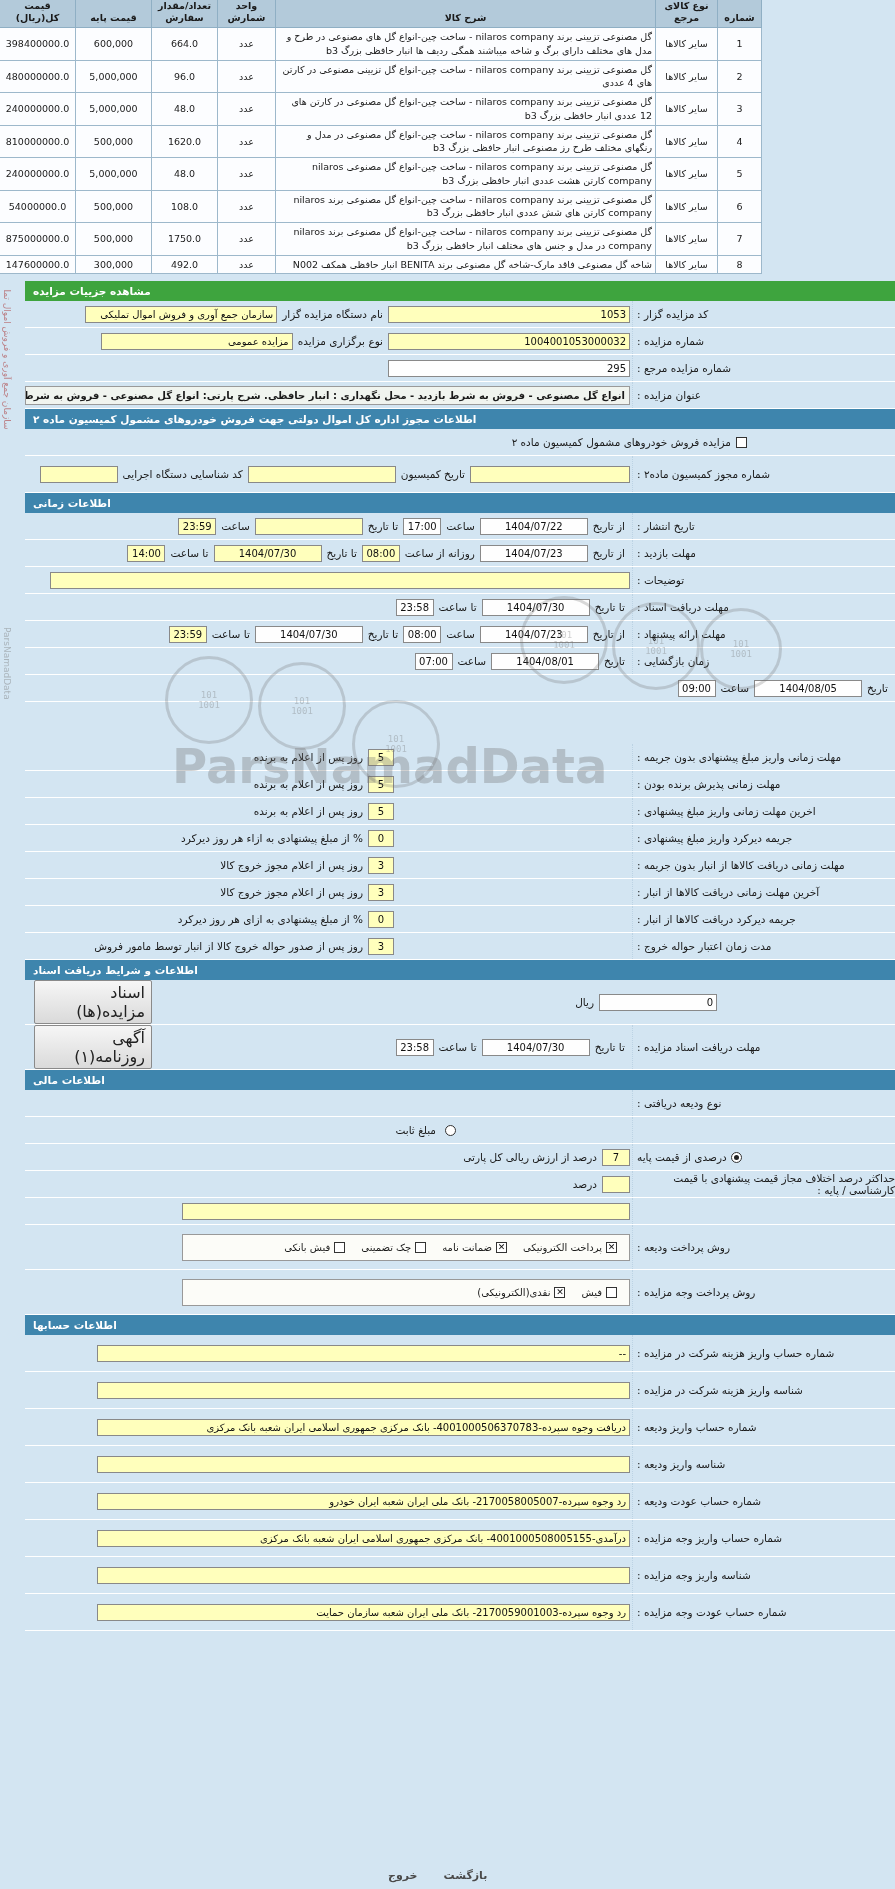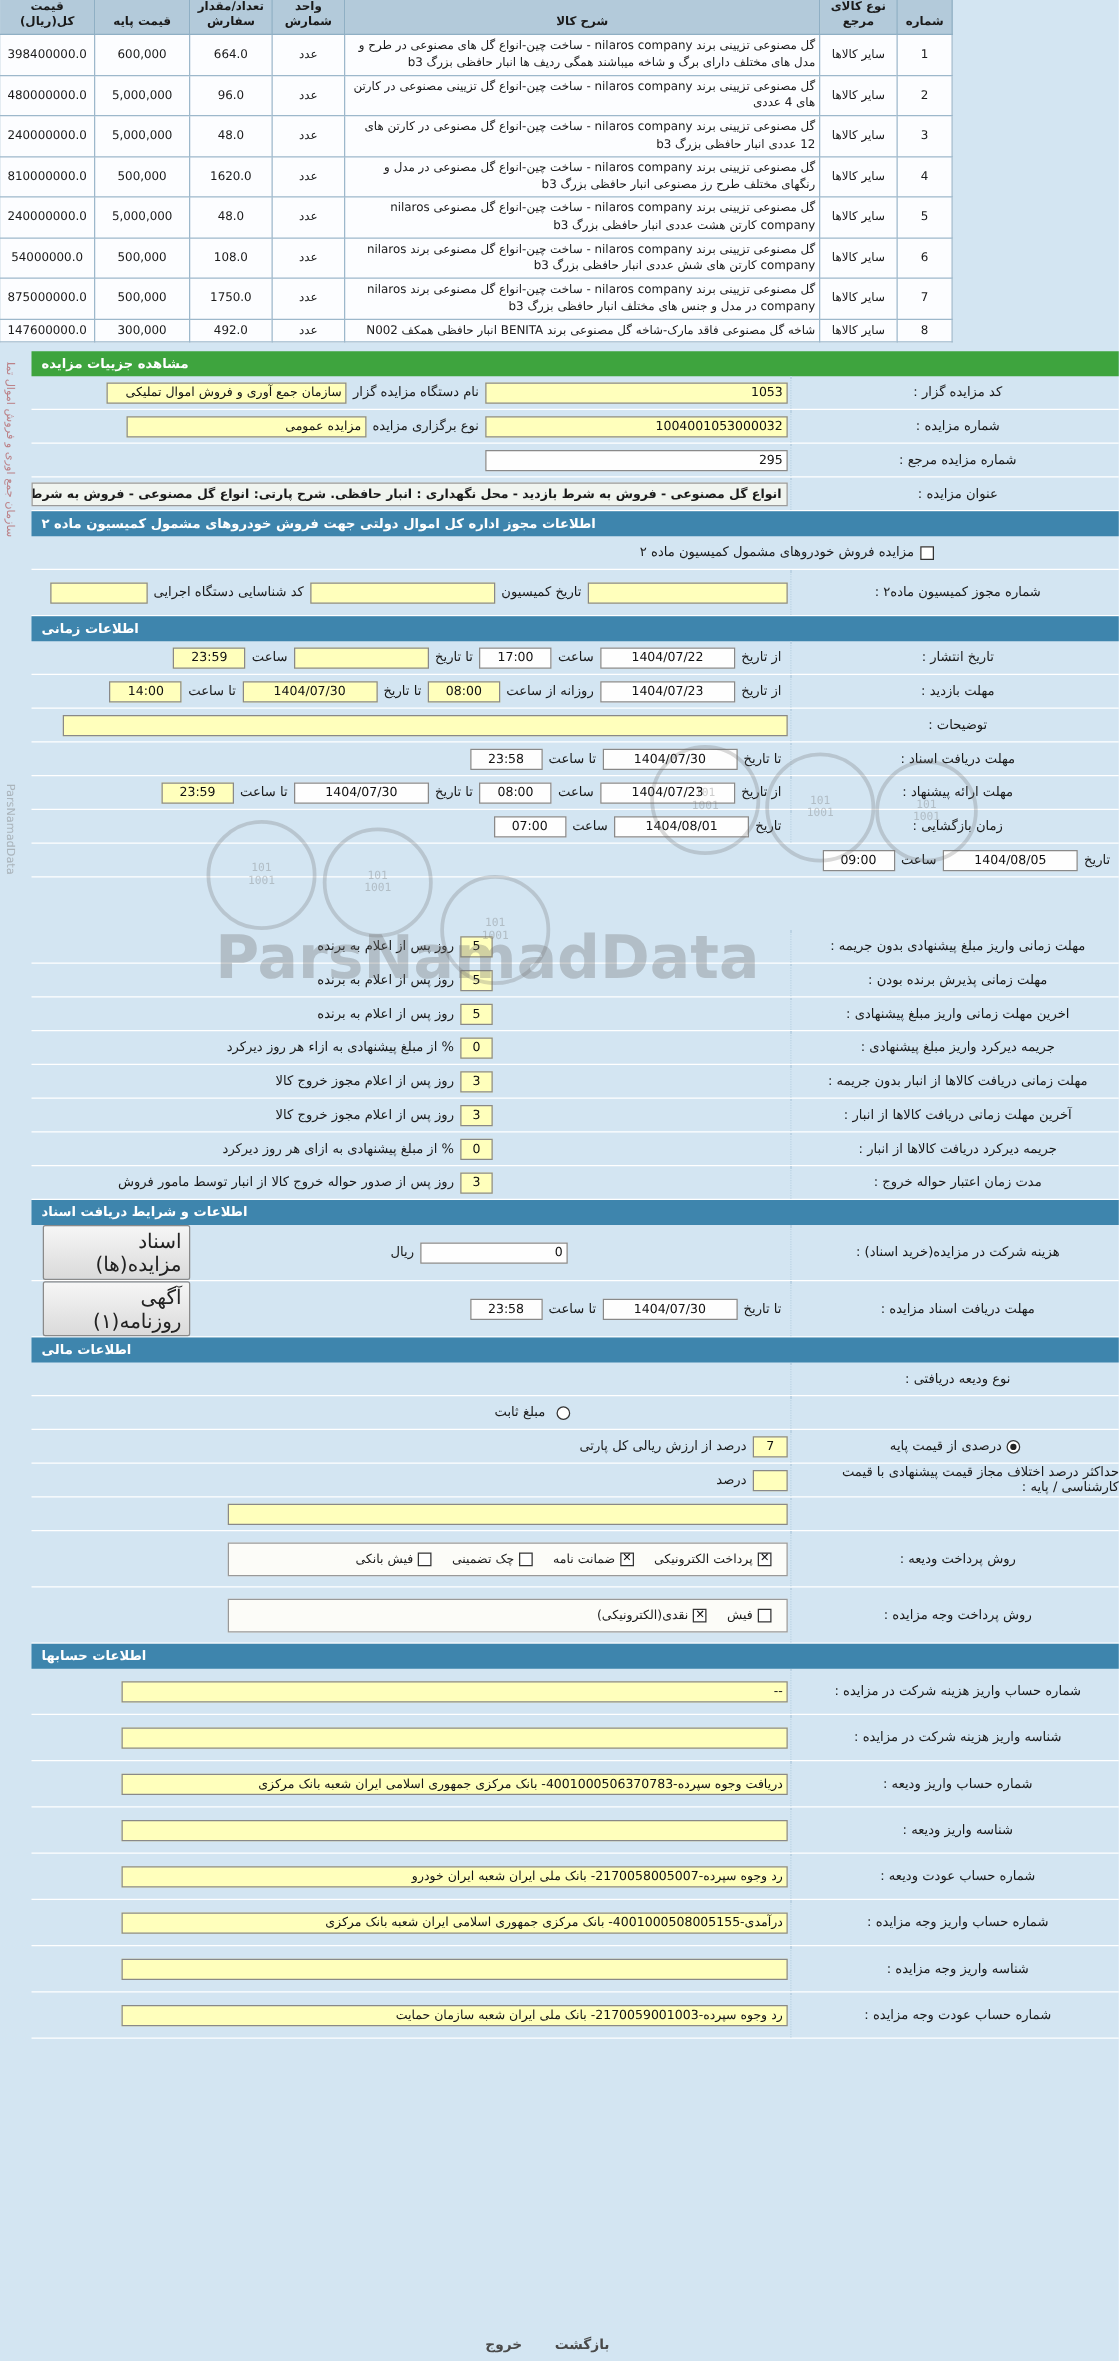--- a/index.html
+++ b/index.html
@@ -16,32 +16,32 @@
   
   .sec{height:20px;line-height:20px;color:#fff;font-weight:bold;font-size:10.5px;
        text-align:left;padding-left:8px;}
   .sec-green{background:#3ea43e;}
   .sec-blue{background:#3e85ad;}
   
   .form-wrap{margin-left:25px;margin-top:7px;}
   .frow{display:flex;align-items:center;min-height:26px;border-bottom:1px solid #ffffff;}
   .h36{min-height:36px;} .h44{min-height:44px;}
   .flabel{width:263px;flex:none;box-sizing:border-box;display:flex;align-items:center;
-          justify-content:center;padding-left:4px;font-size:10.5px;line-height:1.2;
+          justify-content:flex-end;padding-left:4px;font-size:10.5px;line-height:1.2;
           border-left:1px dotted #bcd3e4;align-self:stretch;}
   .flabel .lc::after{content:" :";}
   .fcontent{flex:1;display:flex;align-items:center;justify-content:flex-start;
             min-width:0;padding-right:2px;}
   .ilabel{margin:0 5px;font-size:10.5px;white-space:nowrap;}
   .inp{box-sizing:border-box;height:17px;border:1px solid #898989;background:#fefefe;
        font-size:10px;padding:0 3px;display:flex;align-items:center;overflow:hidden;
        white-space:nowrap;flex:none;color:#111;}
   .inp.yel{background:#ffffbc;}
   .cen{justify-content:center;}
-  .w26{width:26px;} .w28{width:28px;} .w50{width:58px;} .w78{width:78px;} .w108{width:108px;}
+  .w26{width:26px;} .w28{width:28px;} .w50{width:38px;} .w78{width:78px;} .w108{width:108px;}
   .w118{width:118px;} .w148{width:148px;} .w160{width:160px;} .w192{width:192px;}
   .w242{width:242px;} .w448{width:448px;} .w533{width:533px;} .w580{width:580px;}
   .pr148{padding-right:148px;} .pr172{padding-right:172px;} .pr178{padding-right:178px;}
   .pr238{padding-right:238px;}
   .title-box{width:605px;box-sizing:border-box;background:#f0f4ef;border:1px solid #9a9a9a;
              font-weight:bold;font-size:10px;padding:3px 4px;white-space:nowrap;overflow:hidden;}
   .btn{margin-right:auto;margin-left:9px;background:linear-gradient(#f6f6f6,#dadada);
        border:1px solid #8a8a8a;border-radius:2px;font-size:16px;color:#222;padding:2px 6px;
        width:118px;text-align:right;box-sizing:border-box;flex:none;}
   .panel{width:448px;height:27px;box-sizing:border-box;border:1px solid #999;background:#fcfcf8;
@@ -427,23 +427,20 @@
           <span class="lc">مدت زمان اعتبار حواله خروج</span>
         </div>
       <div class="fcontent pr238">
         <div class="inp yel w26 cen">3</div>
         <span class="ilabel">روز پس از صدور حواله خروج کالا از انبار توسط مامور فروش</span>
       </div>
     </div>
 
     <div class="sec sec-blue">اطلاعات و شرایط دریافت اسناد</div>
     <div class="frow">
-      <div class="flabel">
-          <span class="lc">هزینه شرکت در مزایده(خرید اسناد)</span>
-        </div>
       <div class="fcontent pr178">
         <div class="inp w118">0</div>
         <span class="ilabel">ریال</span>
         <div class="btn">اسناد مزایده(ها)</div>
       </div>
     </div>
     <div class="frow">
       <div class="flabel">
           <span class="lc">مهلت دریافت اسناد مزایده</span>
         </div>

